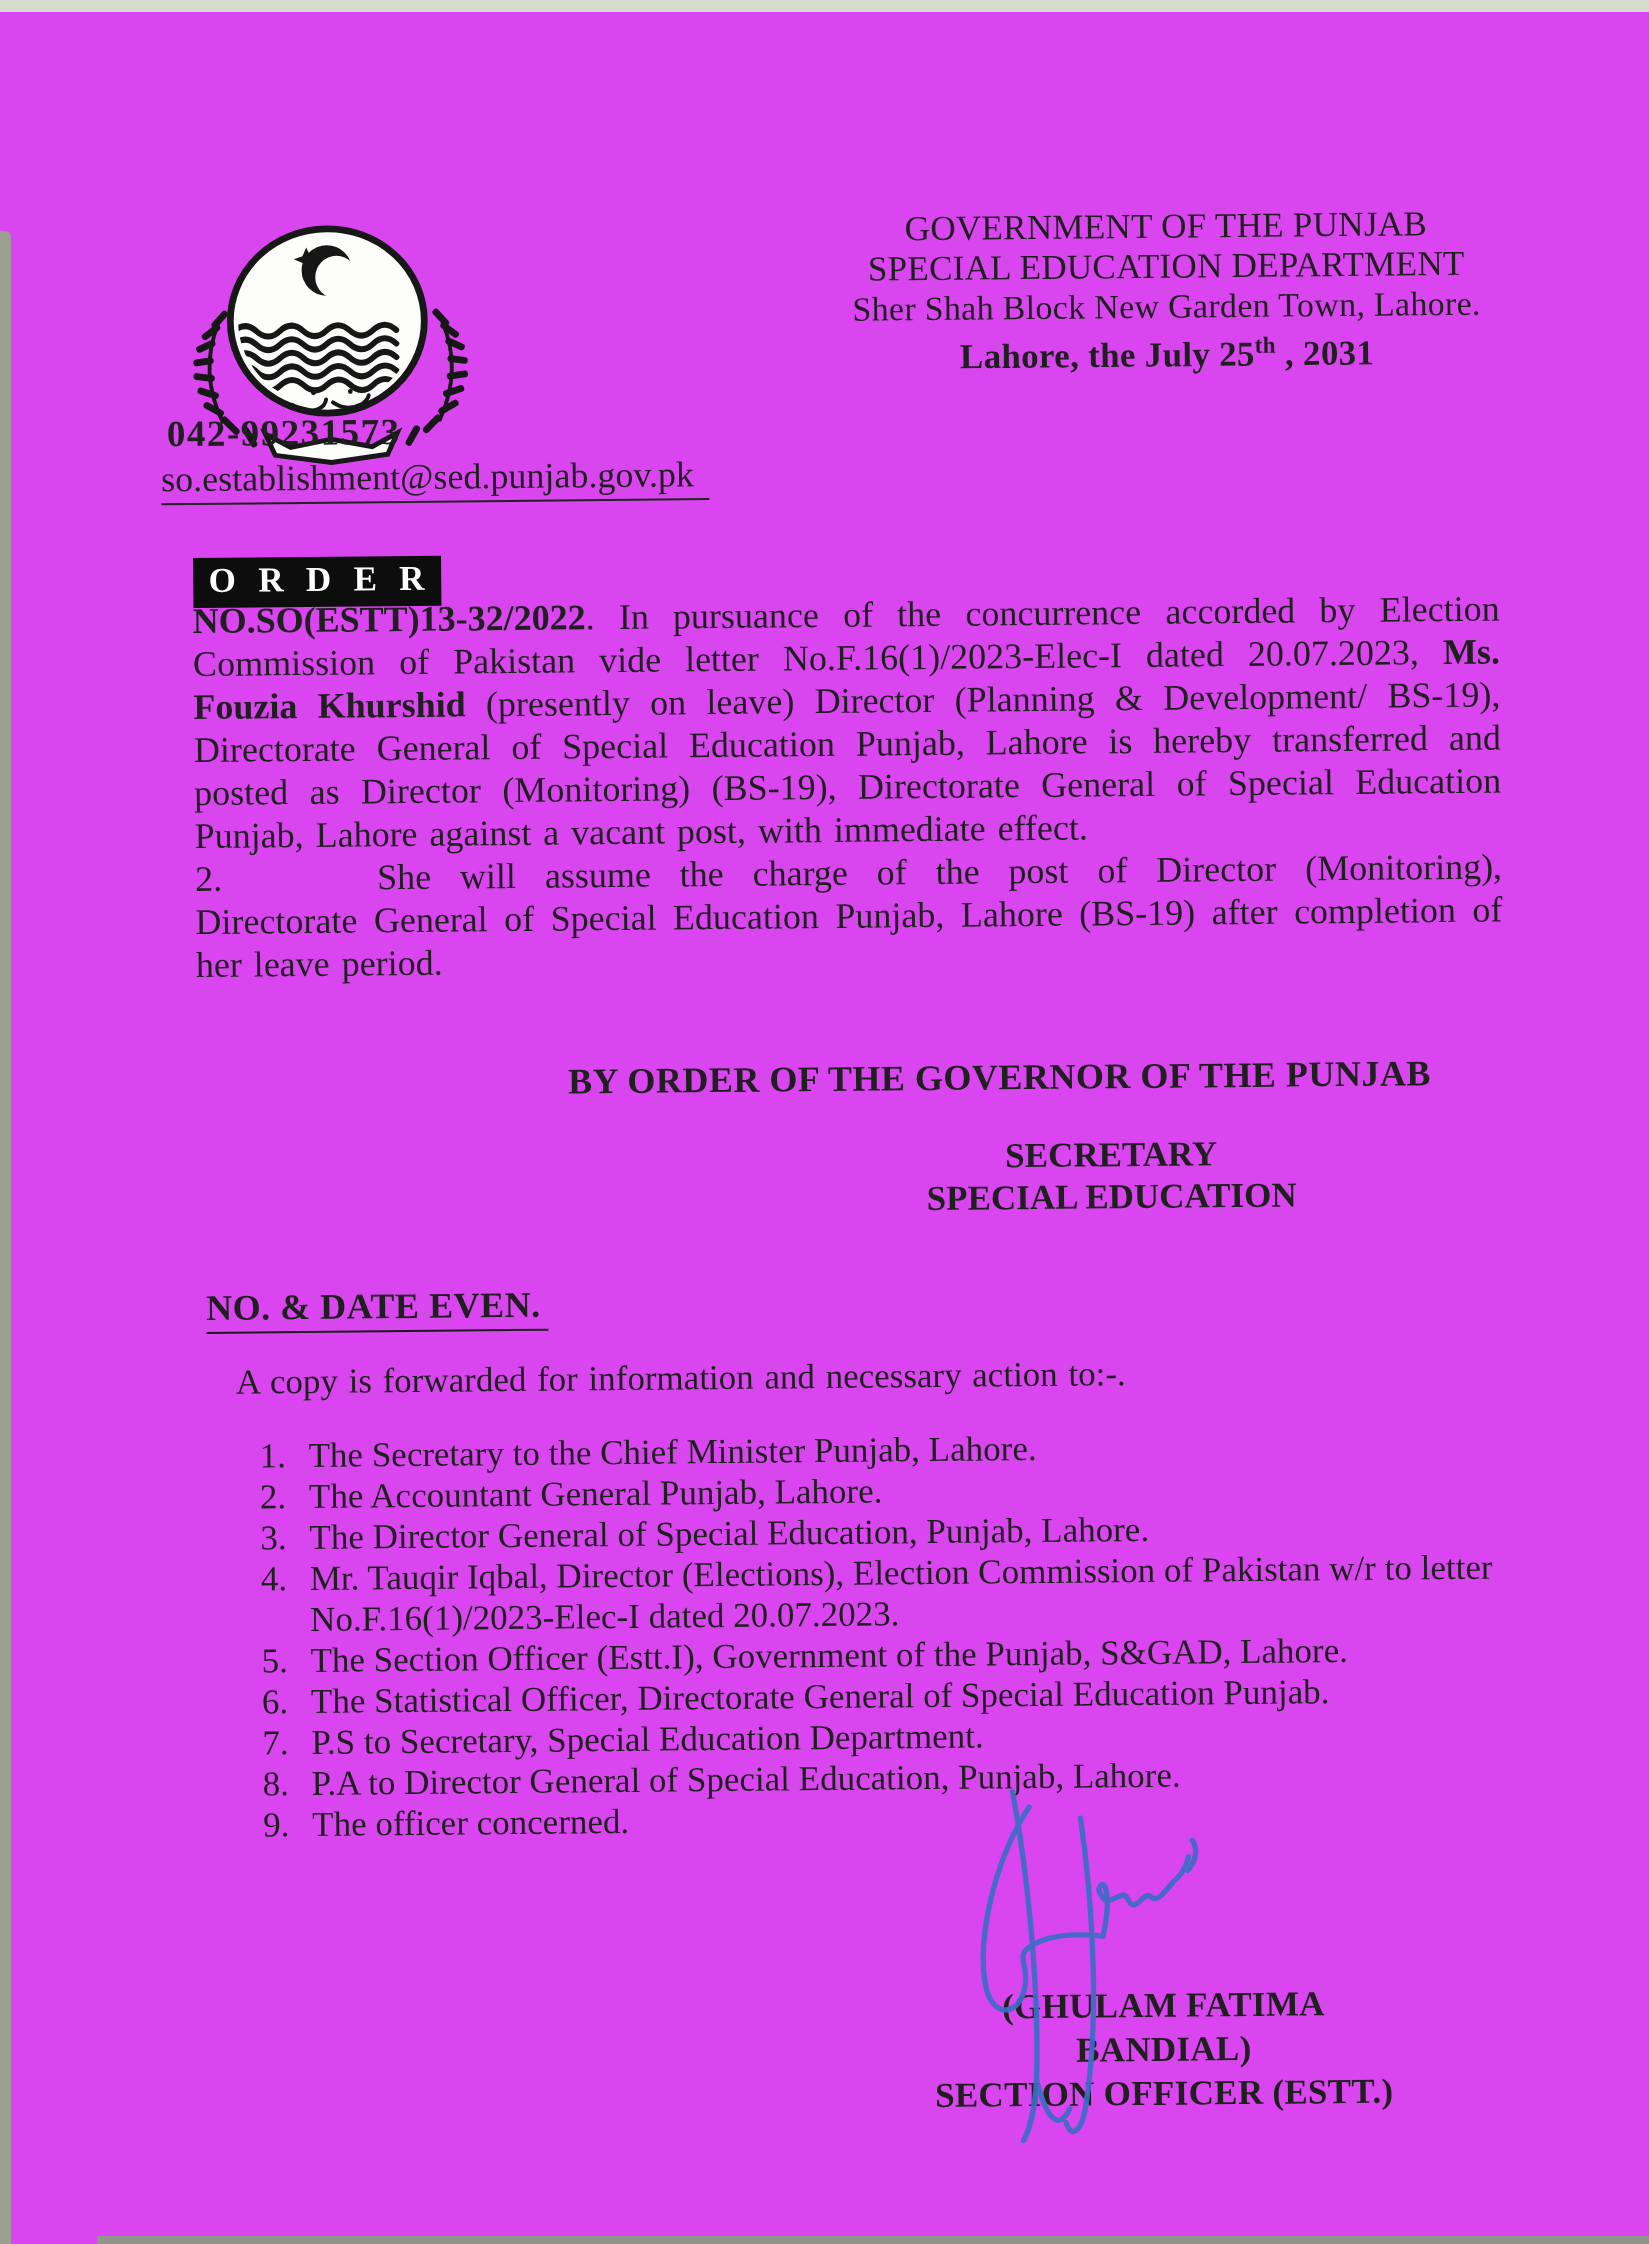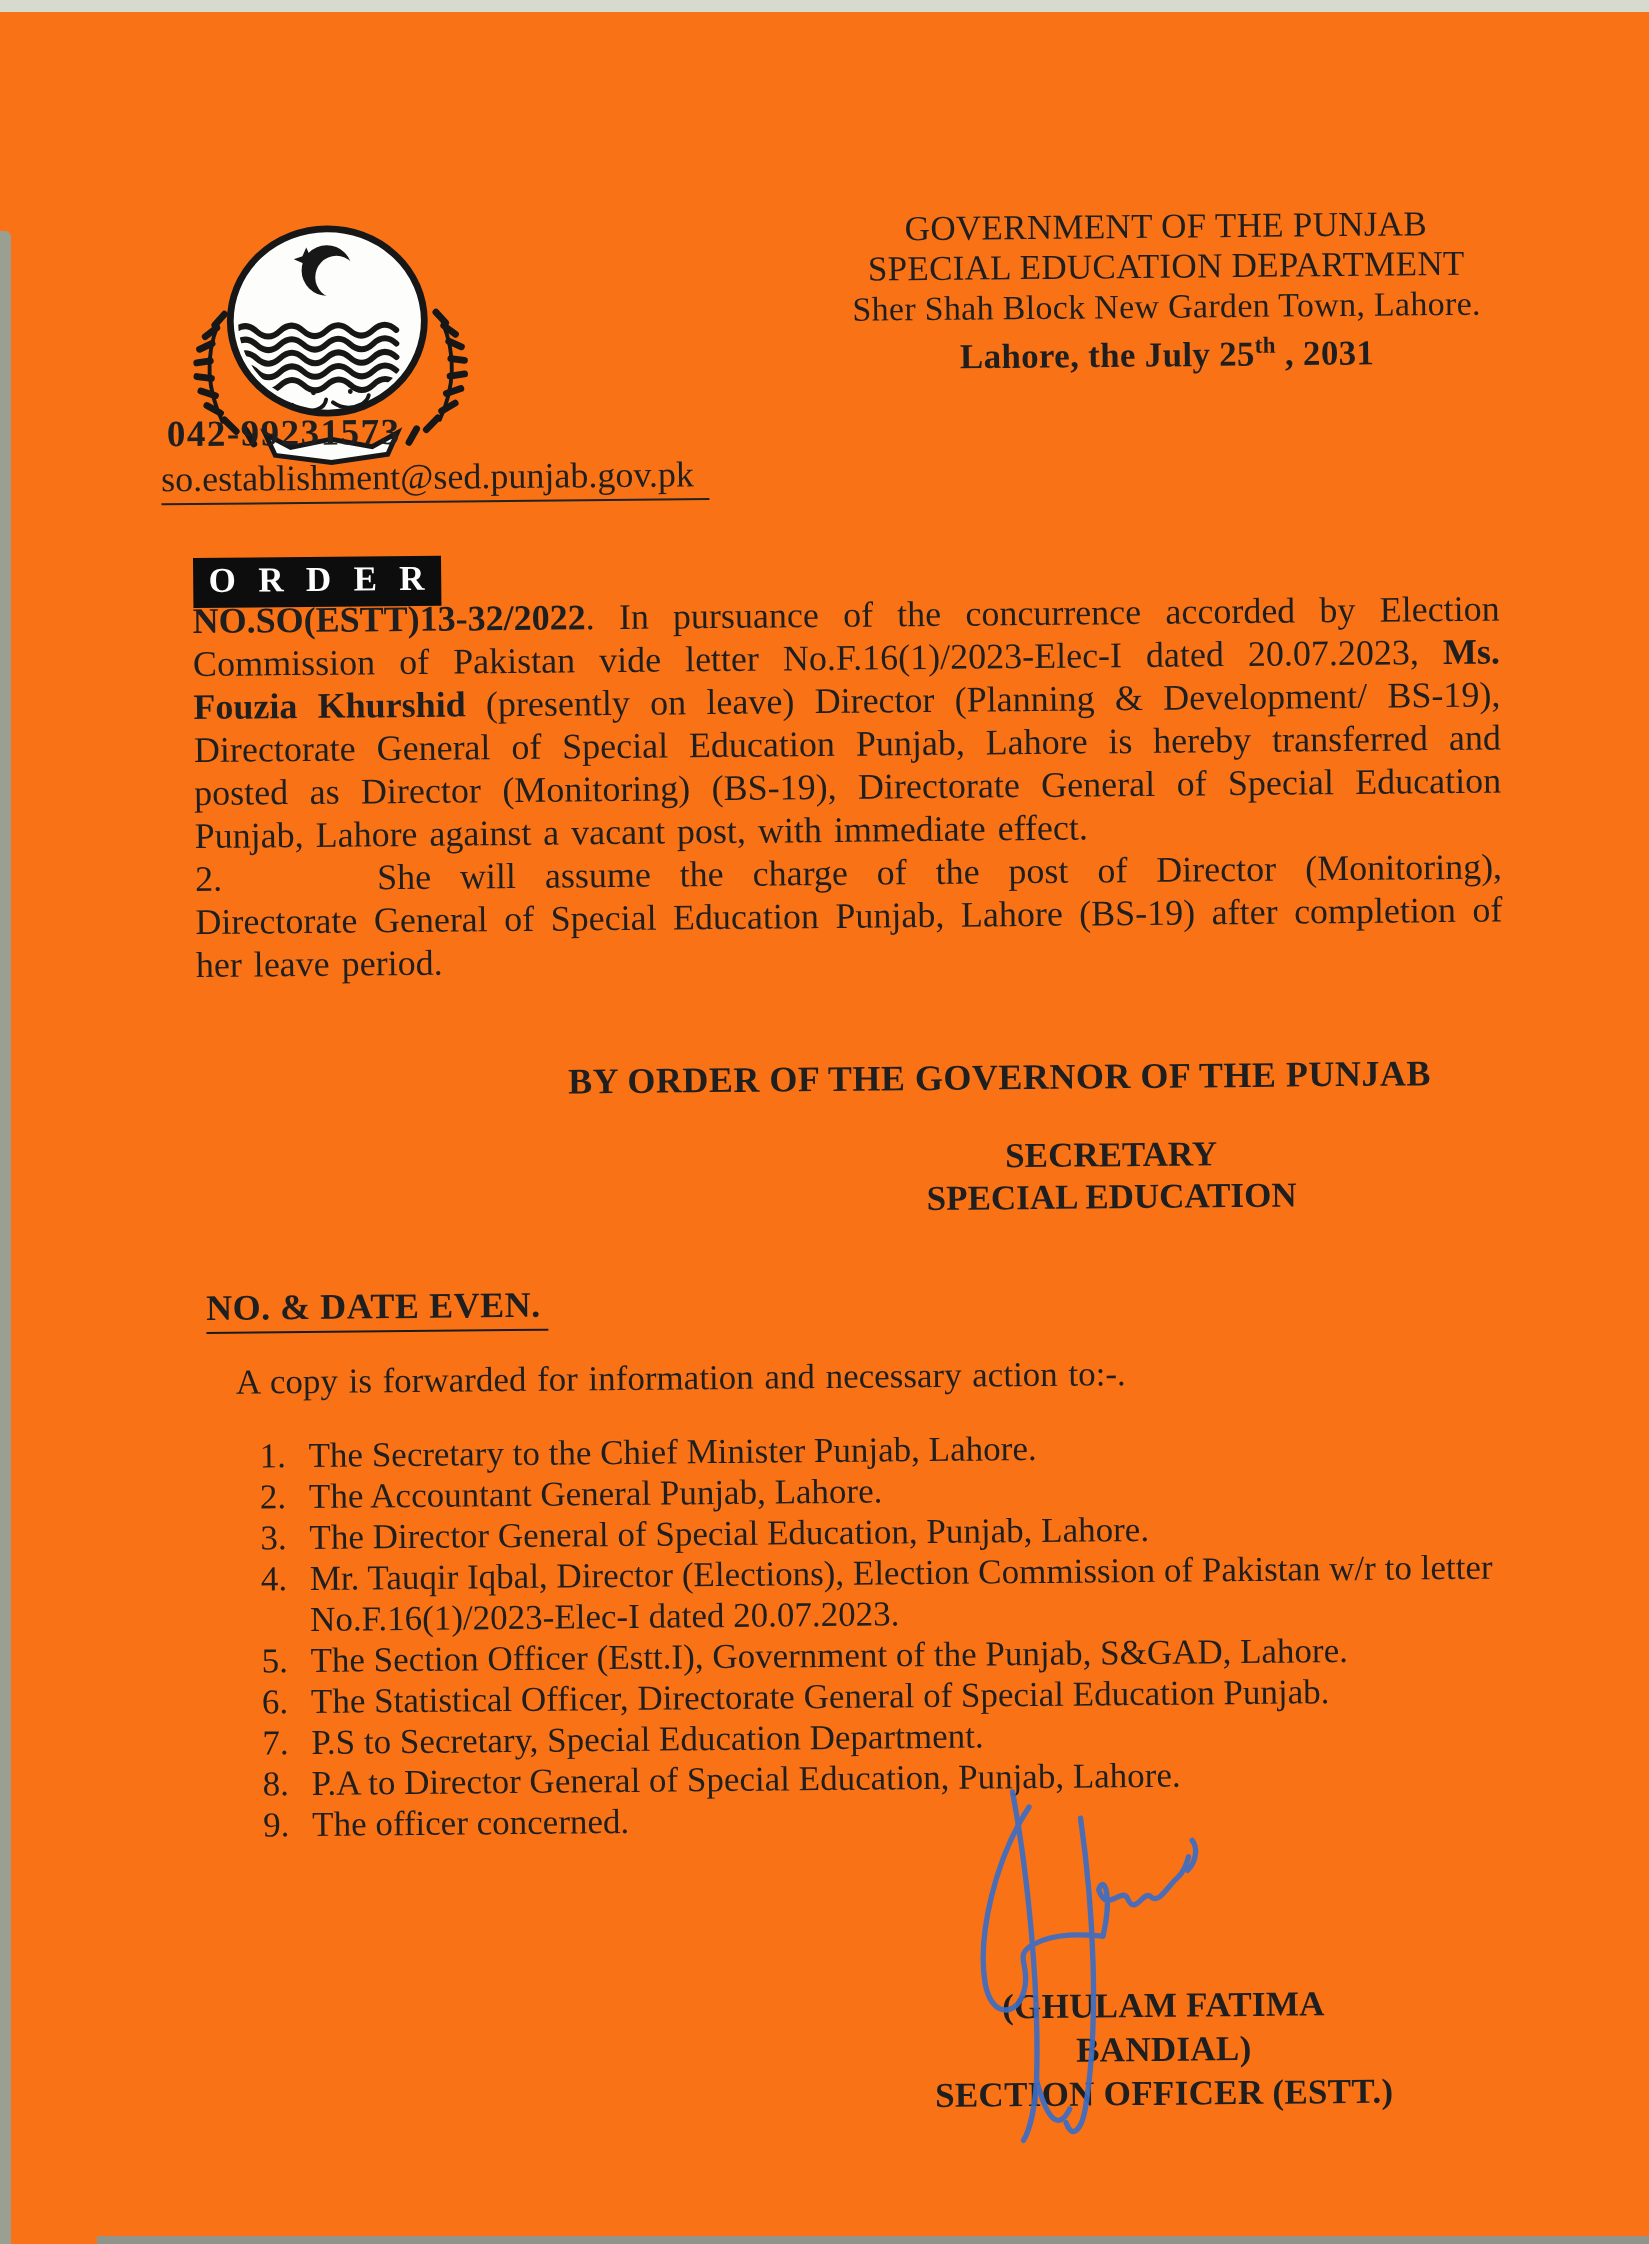--- a/index.html
+++ b/index.html
@@ -1,19 +1,19 @@
 <!DOCTYPE html>
 <html><head>
 <meta charset="utf-8">
 <style>
   html,body{margin:0;padding:0;background:#e8e8e4;}
   .page{
     position:relative;
     width:1650px;height:2244px;
-    background:#f97316;
+    background:#d946ef;
     overflow:hidden;
     font-family:"Liberation Serif","DejaVu Serif",serif;
     color:#1f1f1f;
   }
   
   .scan-top-strip{position:absolute;top:0;left:0;width:100%;height:11.6px;background:#d6dacf;}
   .scan-left-strip{position:absolute;top:231px;left:0;width:10.7px;bottom:0;background:#9aa091;border-radius:0 5.8px 0 0;}
   .scan-bottom-strip{position:absolute;bottom:0;left:97px;right:0;height:7.8px;background:#90948a;}
 
   .sheet{position:absolute;inset:0;transform:rotate(-0.55deg);transform-origin:50% 48%;}

